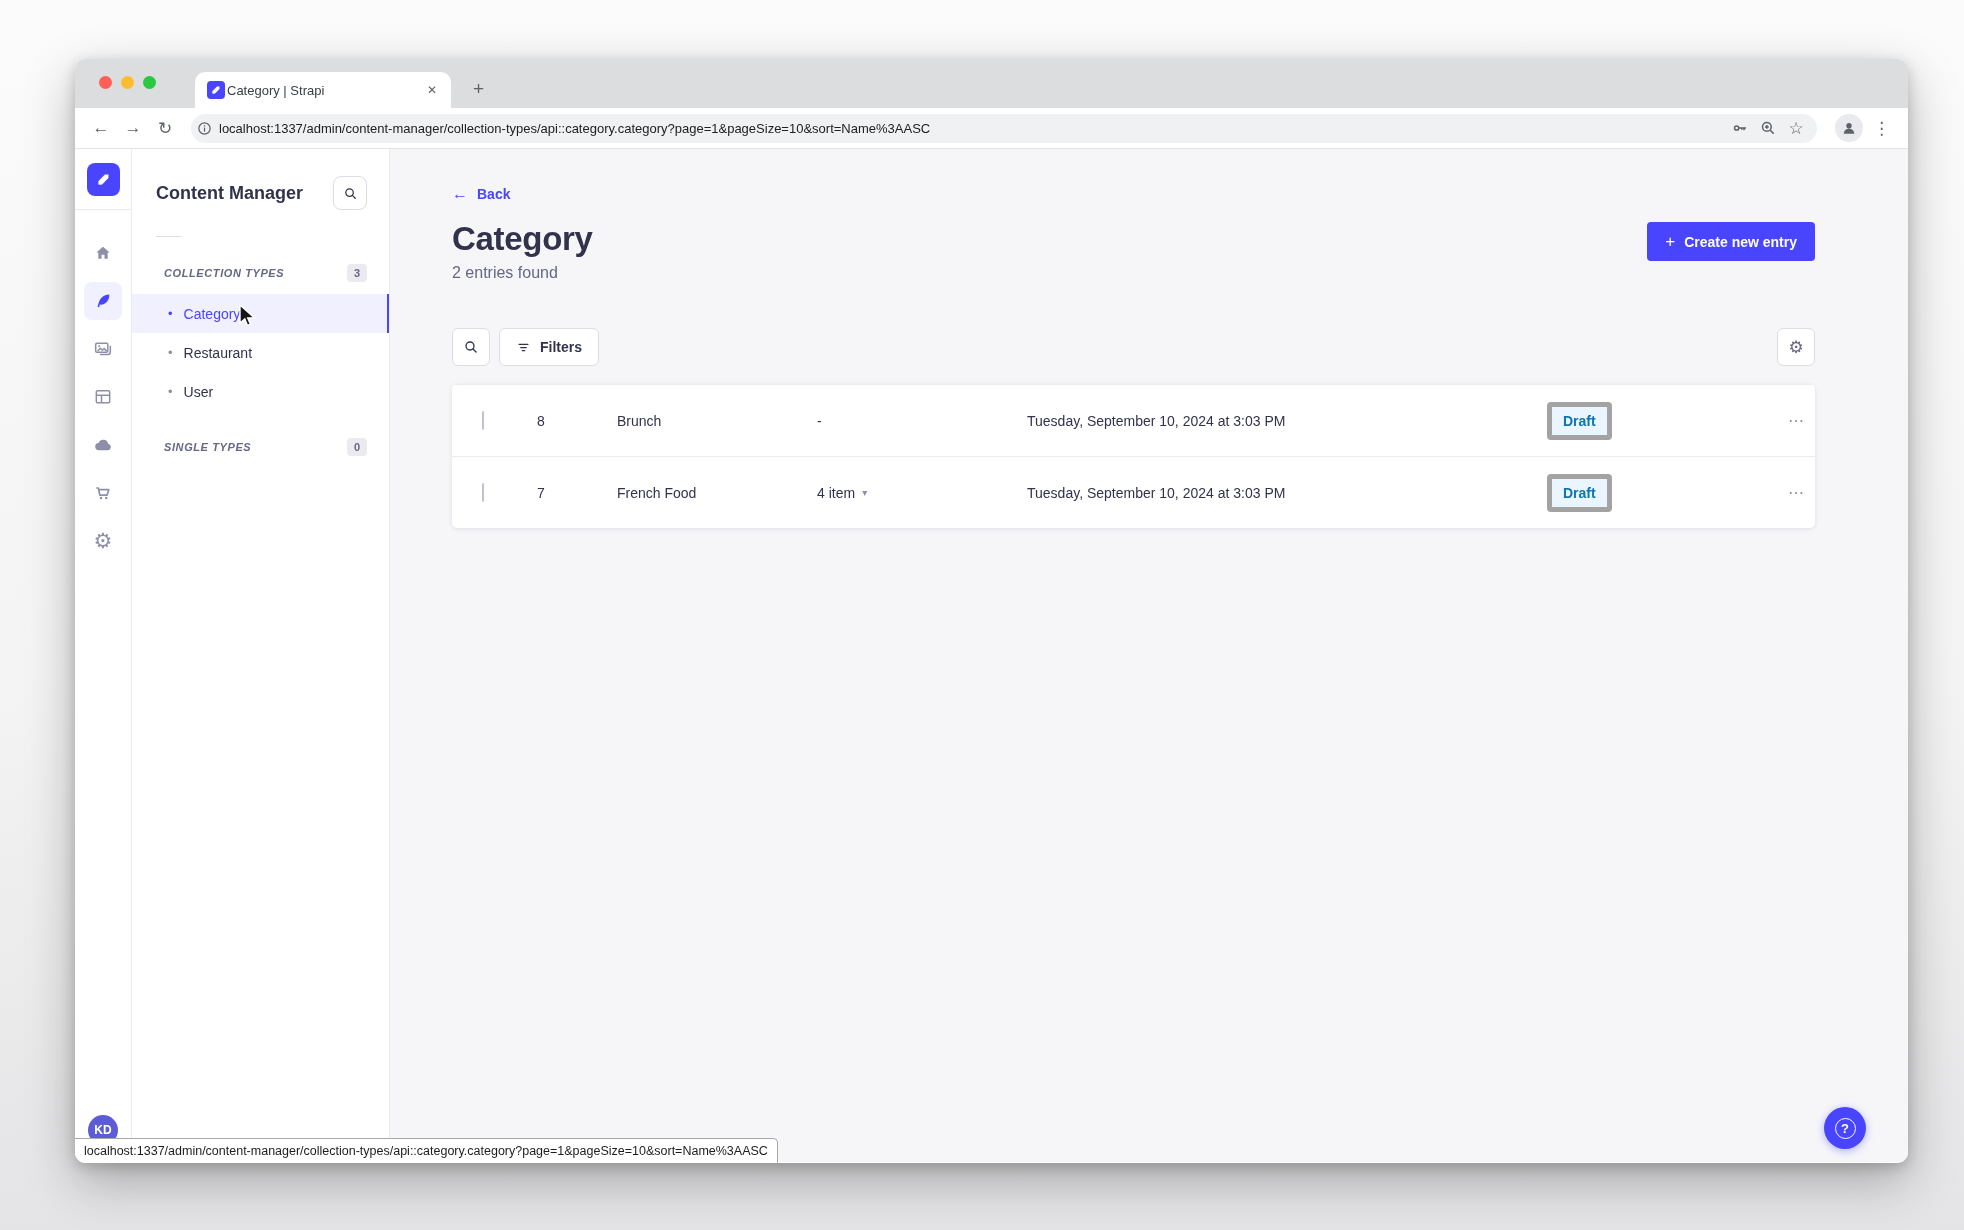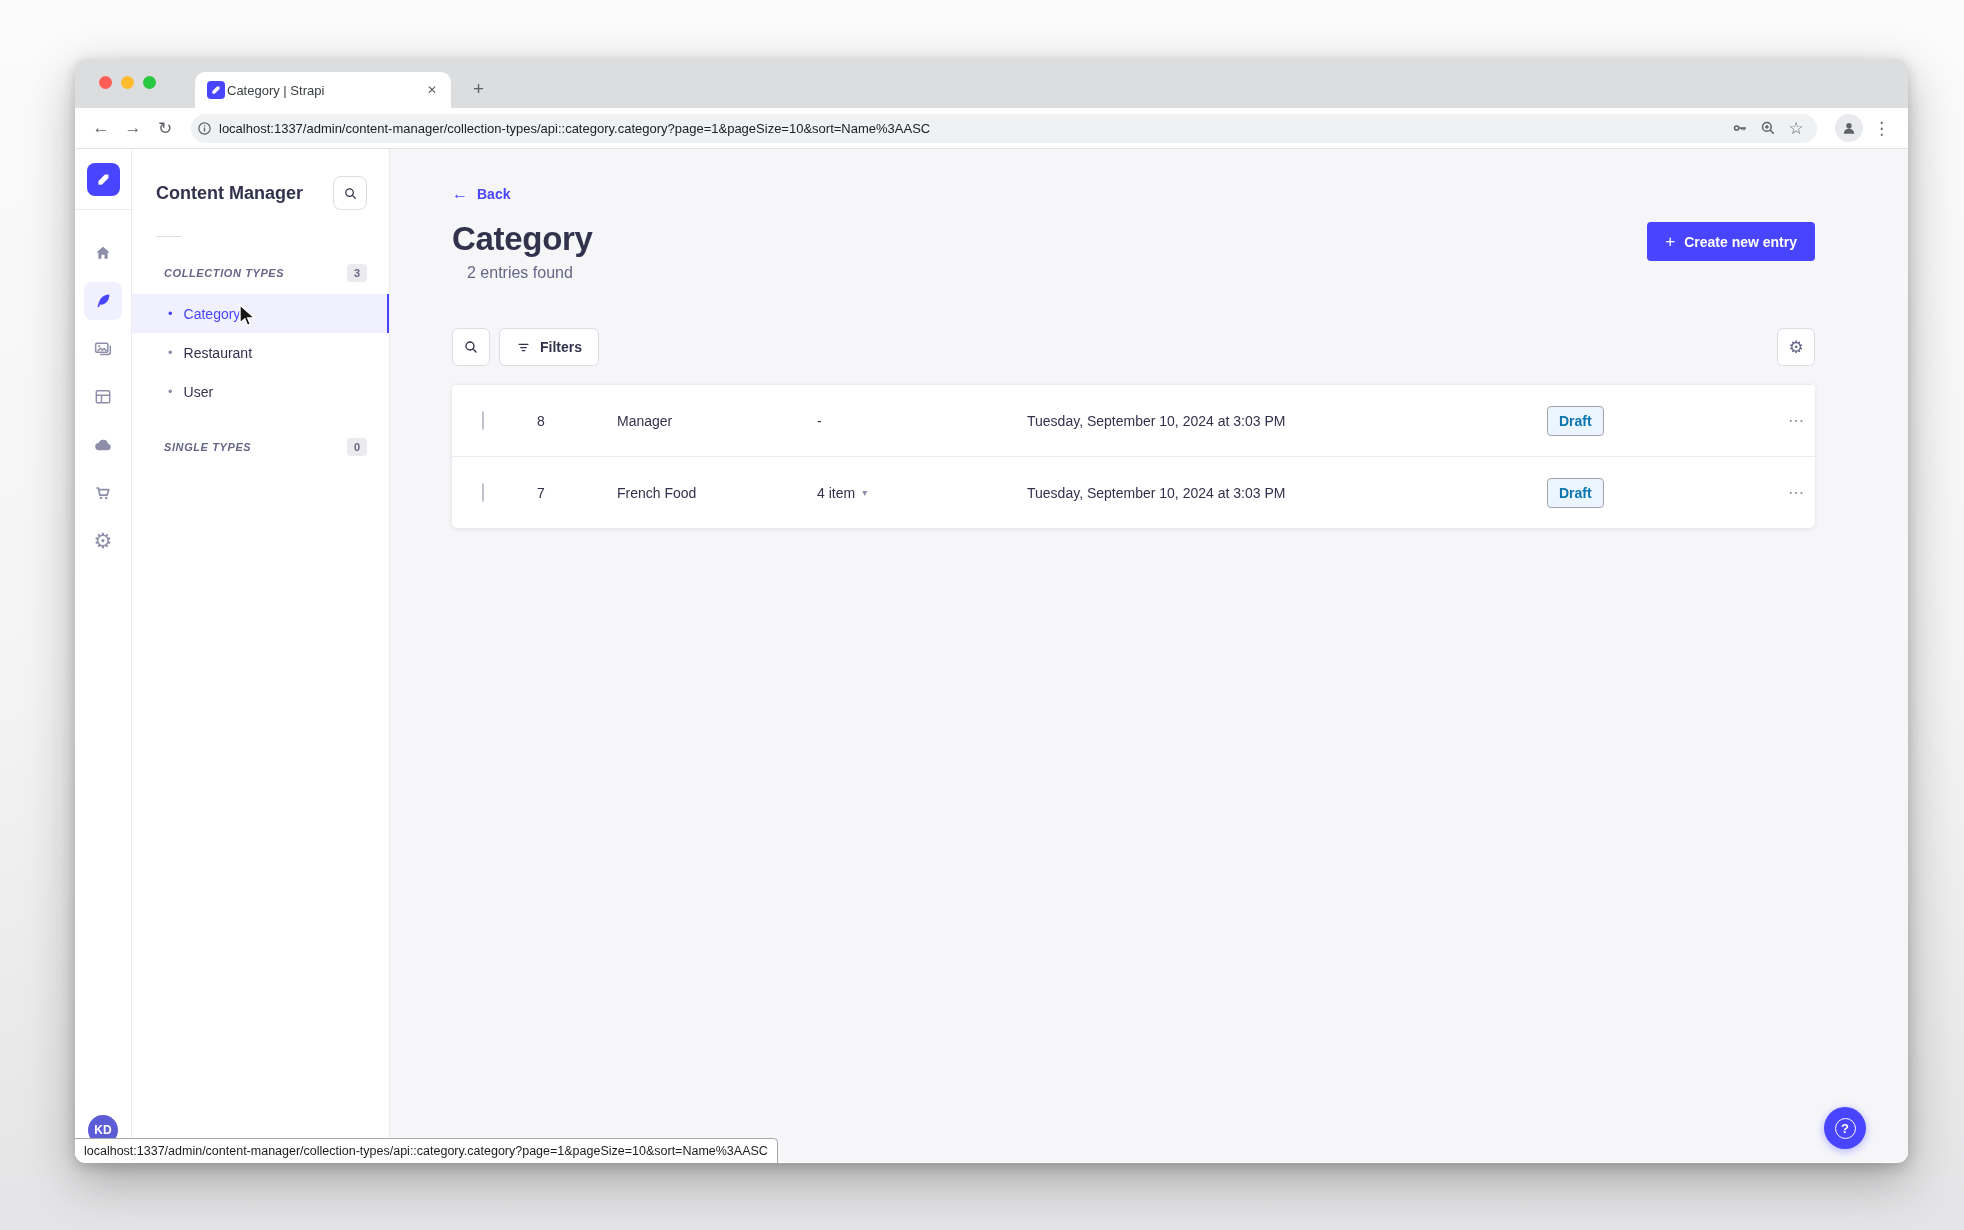--- a/index.html
+++ b/index.html
@@ -63,39 +63,39 @@
   .ct-item { height:39px; display:flex; align-items:center; gap:11px; padding-left:36px; font-size:14px; color:#32324d; }
   .ct-item .bullet { font-size:13px; color:#8e8ea9; }
   .ct-item.active { background:#f0f0ff; border-right:2px solid #4945ff; color:#4945ff; font-weight:500; }
   .ct-item.active .bullet { color:#4945ff; }
   
   .main { flex:1; padding:0 93px 0 62px; min-width:0; }
   .back-link { margin-top:36px; display:inline-flex; align-items:center; gap:9px; color:#4945ff; font-size:14px; font-weight:600; }
   .back-arrow { font-size:16px; }
   .header-row { display:flex; justify-content:space-between; align-items:flex-start; margin-top:17px; }
   .page-title { font-size:33px; font-weight:700; color:#32324d; letter-spacing:-.3px; }
-  .subtitle { margin-top:6px; font-size:16px; color:#666687;margin-left:15px; }
+  .subtitle { margin-top:6px; font-size:16px; color:#666687; }
   .create-btn { margin-top:2px; height:39px; background:#4945ff; color:#fff; border:none; border-radius:4px; font-size:14px; font-weight:600; padding:0 18px; display:flex; align-items:center; gap:9px; font-family:inherit; }
   .create-plus { font-size:17px; font-weight:400; }
   .actions-row { margin-top:46px; display:flex; align-items:center; gap:9px; }
   .icon-btn { width:38px; height:38px; border:1px solid #dcdce4; border-radius:6px; background:#fff; display:flex; align-items:center; justify-content:center; }
   .filters-btn { height:38px; border:1px solid #dcdce4; border-radius:6px; background:#fff; display:flex; align-items:center; gap:9px; padding:0 16px; font-size:14px; font-weight:600; color:#32324d; font-family:inherit; }
   .actions-spacer { flex:1; }
   .gear-btn-glyph { font-size:17px; color:#666687; font-family:"DejaVu Sans",sans-serif; }
   
   .card { margin-top:18px; background:#fff; border-radius:5px; box-shadow:0 1px 4px rgba(33,33,52,.1); overflow:hidden; }
   .tgrid { display:grid; grid-template-columns:55px 80px 200px 210px 520px 1fr 60px; align-items:center; padding:0 10px 0 30px; }
   .thead { height:48px; }
   .th { font-size:11px; font-weight:700; letter-spacing:.5px; color:#666687; display:flex; align-items:center; gap:7px; }
   .sort-ic { font-size:8px; color:#8e8ea9; }
   .trow { height:72px; border-top:1px solid #eaeaef; }
   .td { font-size:14px; color:#32324d; display:flex; align-items:center; gap:7px; }
   .chev { font-size:10px; color:#8e8ea9; }
   .checkbox { width:20px; height:20px; border:1px solid #c0c0cf; border-radius:4px; background:#fff; }
-  .badge-draft { display:inline-block; background:#eaf5ff; border:1px solid #a3a3a3; color:#0c75af; font-size:14px; font-weight:600; border-radius:4px; padding:6px 11px; }
+  .badge-draft { display:inline-block; background:#eaf5ff; border:5px solid #a3a3a3; color:#0c75af; font-size:14px; font-weight:600; border-radius:4px; padding:6px 11px; }
   .row-menu { color:#8e8ea9; font-size:16px; letter-spacing:1px; justify-content:flex-end; display:flex; align-items:center; }
   
   .help-fab { position:absolute; right:42px; bottom:14px; width:42px; height:42px; border-radius:50%; background:#4945ff; display:flex; align-items:center; justify-content:center; box-shadow:0 2px 8px rgba(73,69,255,.4); }
   .help-q { width:21px; height:21px; border:1.6px solid #fff; border-radius:50%; color:#fff; font-size:13px; font-weight:700; display:flex; align-items:center; justify-content:center; }
   .status-bubble { position:absolute; left:0; bottom:0; height:25px; background:#fff; border:1px solid #a9a9a9; border-left:none; border-bottom:none; border-top-right-radius:5px; display:flex; align-items:center; padding:0 9px; font-size:12.5px; color:#1d1d1f; max-width:720px; white-space:nowrap; }
   .cursor { position:absolute; left:160px; top:244px; pointer-events:none; z-index:50; }
 </style>
 </head>
 <body>
 
@@ -284,21 +284,21 @@
           <span class="gear-btn-glyph">⚙</span>
         </span>
       </div>
 
       
       <div class="card">
 
         <div class="tgrid trow">
           <span><span class="checkbox"></span></span>
           <span class="td">8</span>
-          <span class="td">Manager</span>
+          <span class="td">Brunch</span>
           <span class="td">-</span>
           <span class="td">Tuesday, September 10, 2024 at 3:03 PM</span>
           <span class="td">
             <span class="badge-draft">Draft</span>
           </span>
           <span class="row-menu">⋯</span>
         </div>
 
         <div class="tgrid trow">
           <span><span class="checkbox"></span></span>

